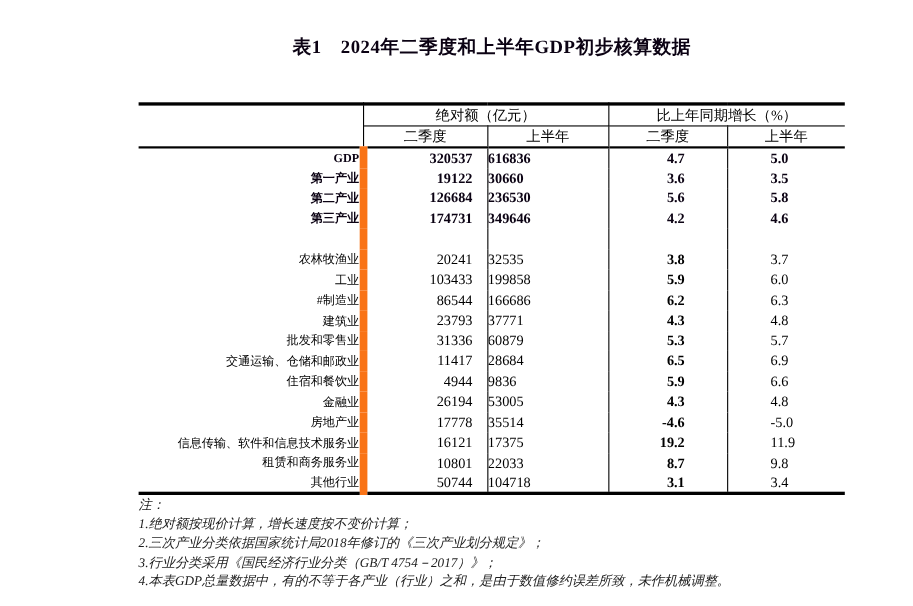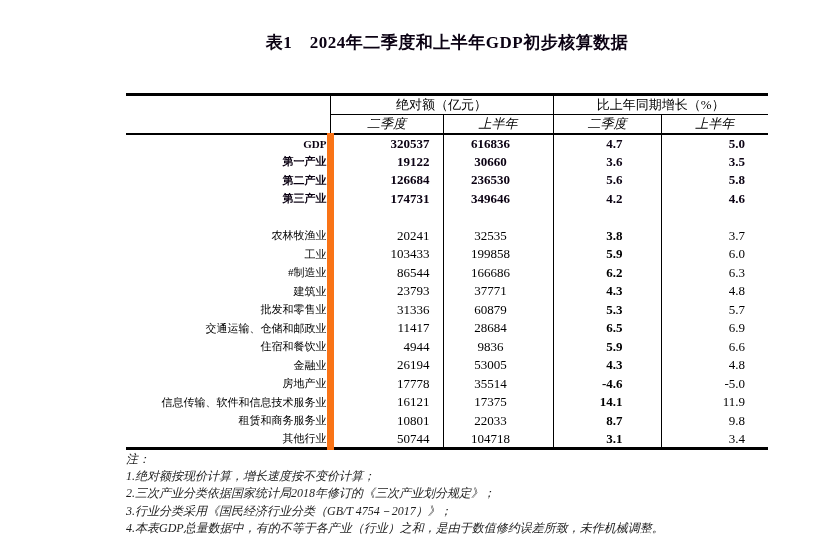--- a/index.html
+++ b/index.html
@@ -36,29 +36,29 @@
     font-size: 13px;
     font-weight: normal;
     white-space: nowrap;
     overflow: hidden;
   }
   
   .gdp thead th { text-align: center; height: 19px; }
   .gdp th.group { border-bottom: 1px solid #000; }
   .gdp th.vline { border-right: 1px solid #000; }
   .gdp th.label-head { border-right: 1px solid #000; }
-  .gdp tr.subhead th, .gdp th.label-head { border-bottom: 2px solid #000; font-style: italic; }
+  .gdp tr.subhead th, .gdp th.label-head { border-bottom: 2px solid #000; }
 
   
   .gdp tbody td { height: 18.5px; }
   .gdp td.c1 { text-align: right;  padding-left: 3px;  border-right: 7px solid #f97316; font-size: 11px; }
   .gdp td.c2 { text-align: right; padding-right: 13px; border-right: 1px solid #000; }
-  .gdp td.c3 { text-align: center; padding-right: 15px; border-right: 1px solid #000; }
+  .gdp td.c3 { text-align: left; padding-right: 15px; border-right: 1px solid #000; }
   .gdp td.c4 { text-align: right; padding-right: 38px; border-right: 1px solid #000; font-weight: bold; }
-  .gdp td.c5 { text-align: right; padding-right: 23px; }
+  .gdp td.c5 { padding-right: 23px; padding-left: 39px; }
   .gdp tr.bold td { font-weight: bold; color: #0b0213; }
 
   .footnotes {
     position: absolute;
     left: 126px; top: 451px; width: 660px;
     font-size: 12px;
     line-height: 17.2px;
     font-style: italic;
     color: #1d1d1d;
   }
@@ -188,21 +188,21 @@
           <td class="c1">房地产业</td>
           <td class="c2">17778</td>
           <td class="c3">35514</td>
           <td class="c4">-4.6</td>
           <td class="c5">-5.0</td>
         </tr>
         <tr>
           <td class="c1">信息传输、软件和信息技术服务业</td>
           <td class="c2">16121</td>
           <td class="c3">17375</td>
-          <td class="c4">14.1</td>
+          <td class="c4">19.2</td>
           <td class="c5">11.9</td>
         </tr>
         <tr>
           <td class="c1">租赁和商务服务业</td>
           <td class="c2">10801</td>
           <td class="c3">22033</td>
           <td class="c4">8.7</td>
           <td class="c5">9.8</td>
         </tr>
         <tr>

